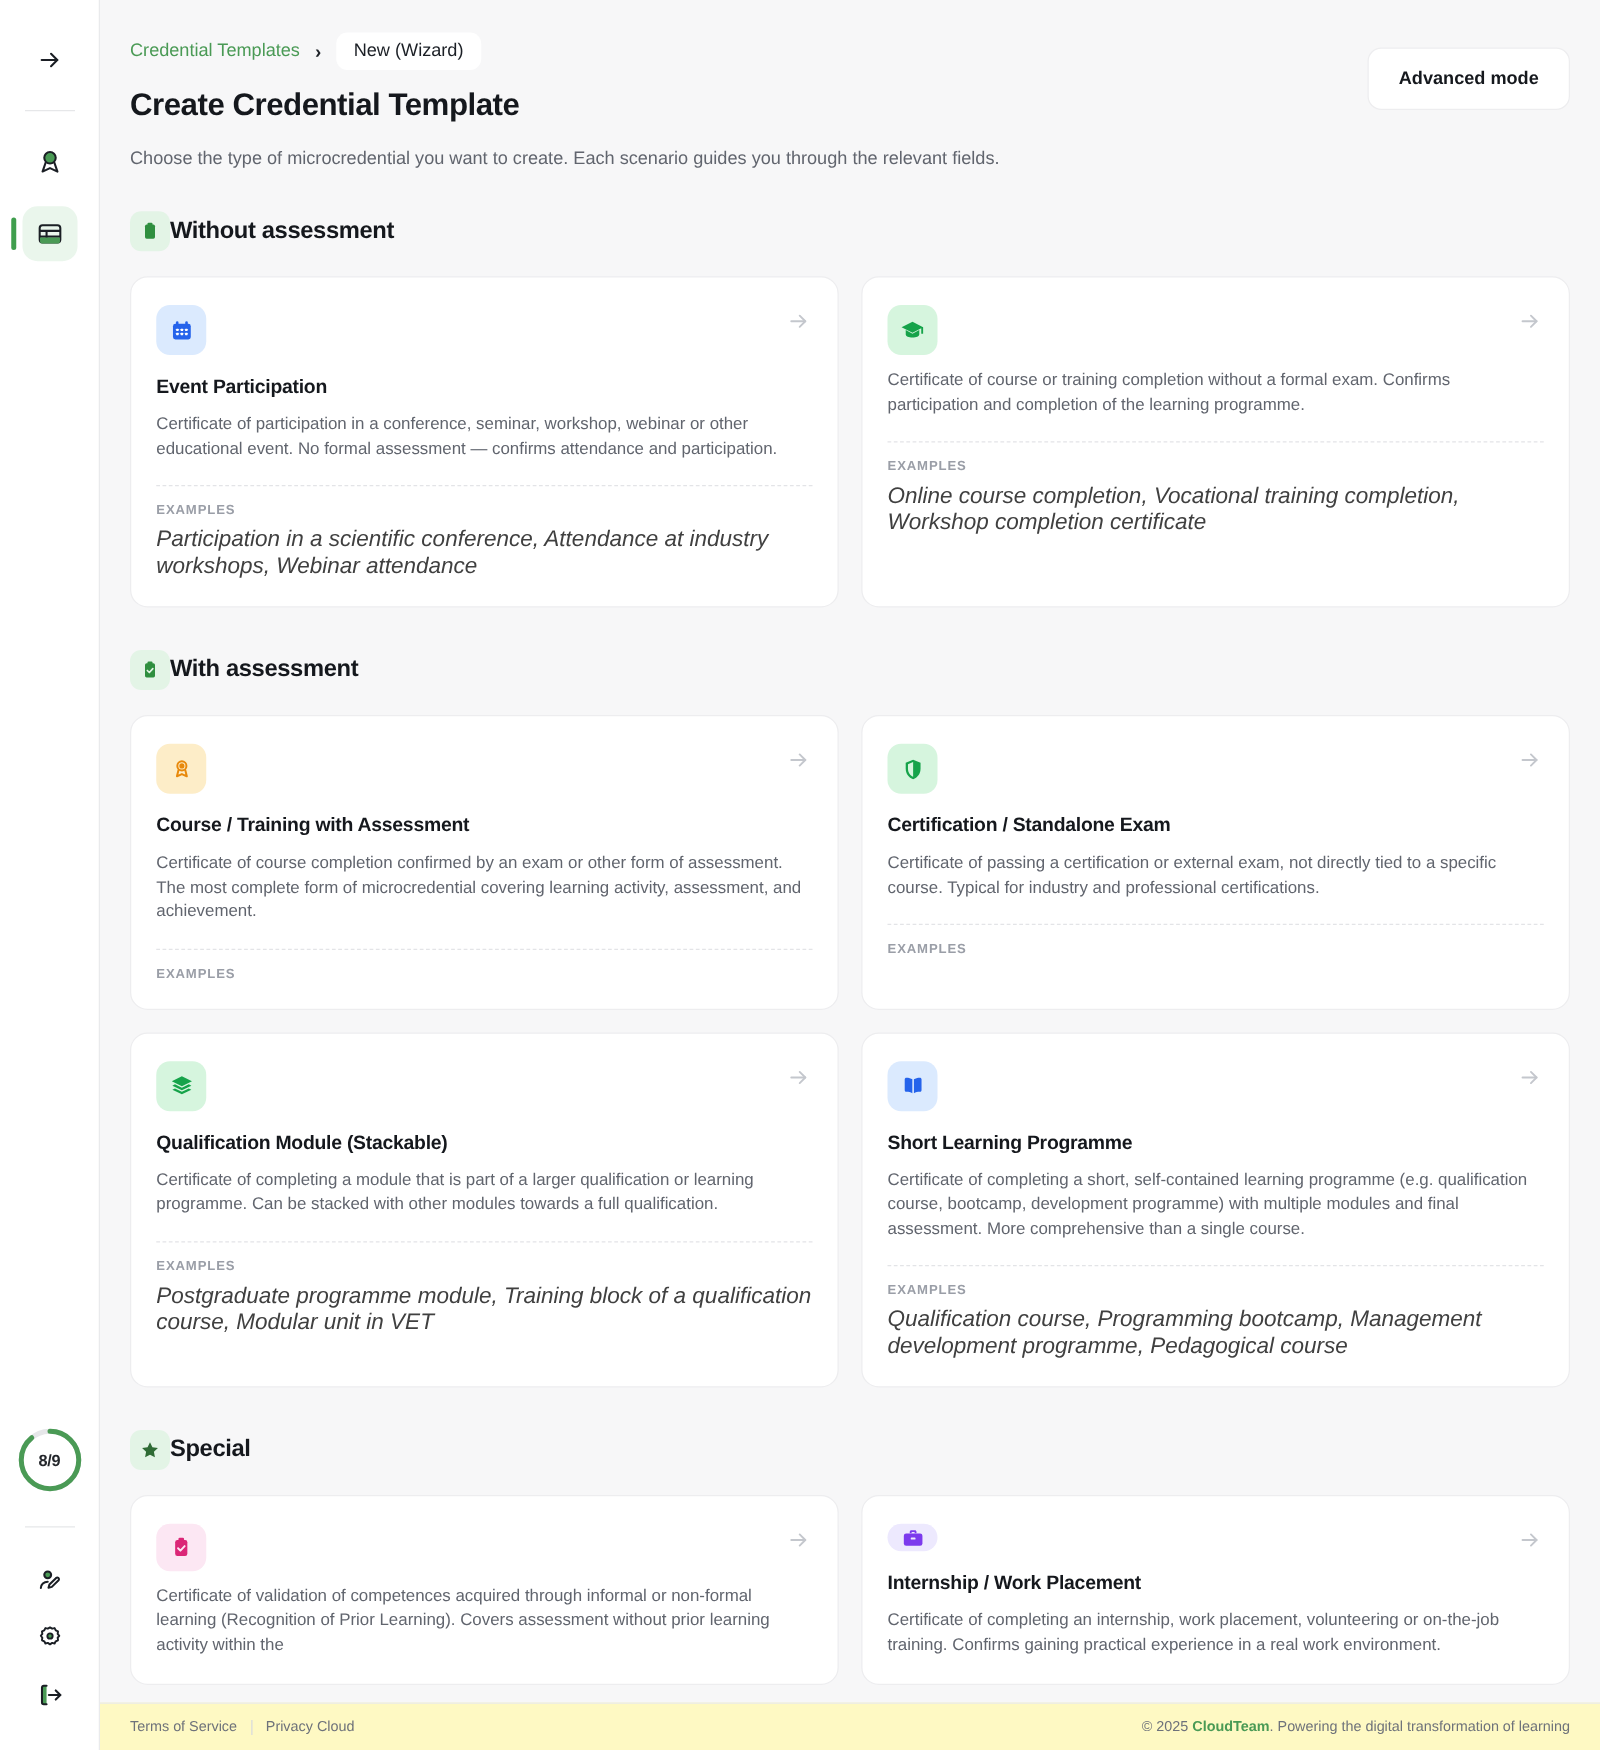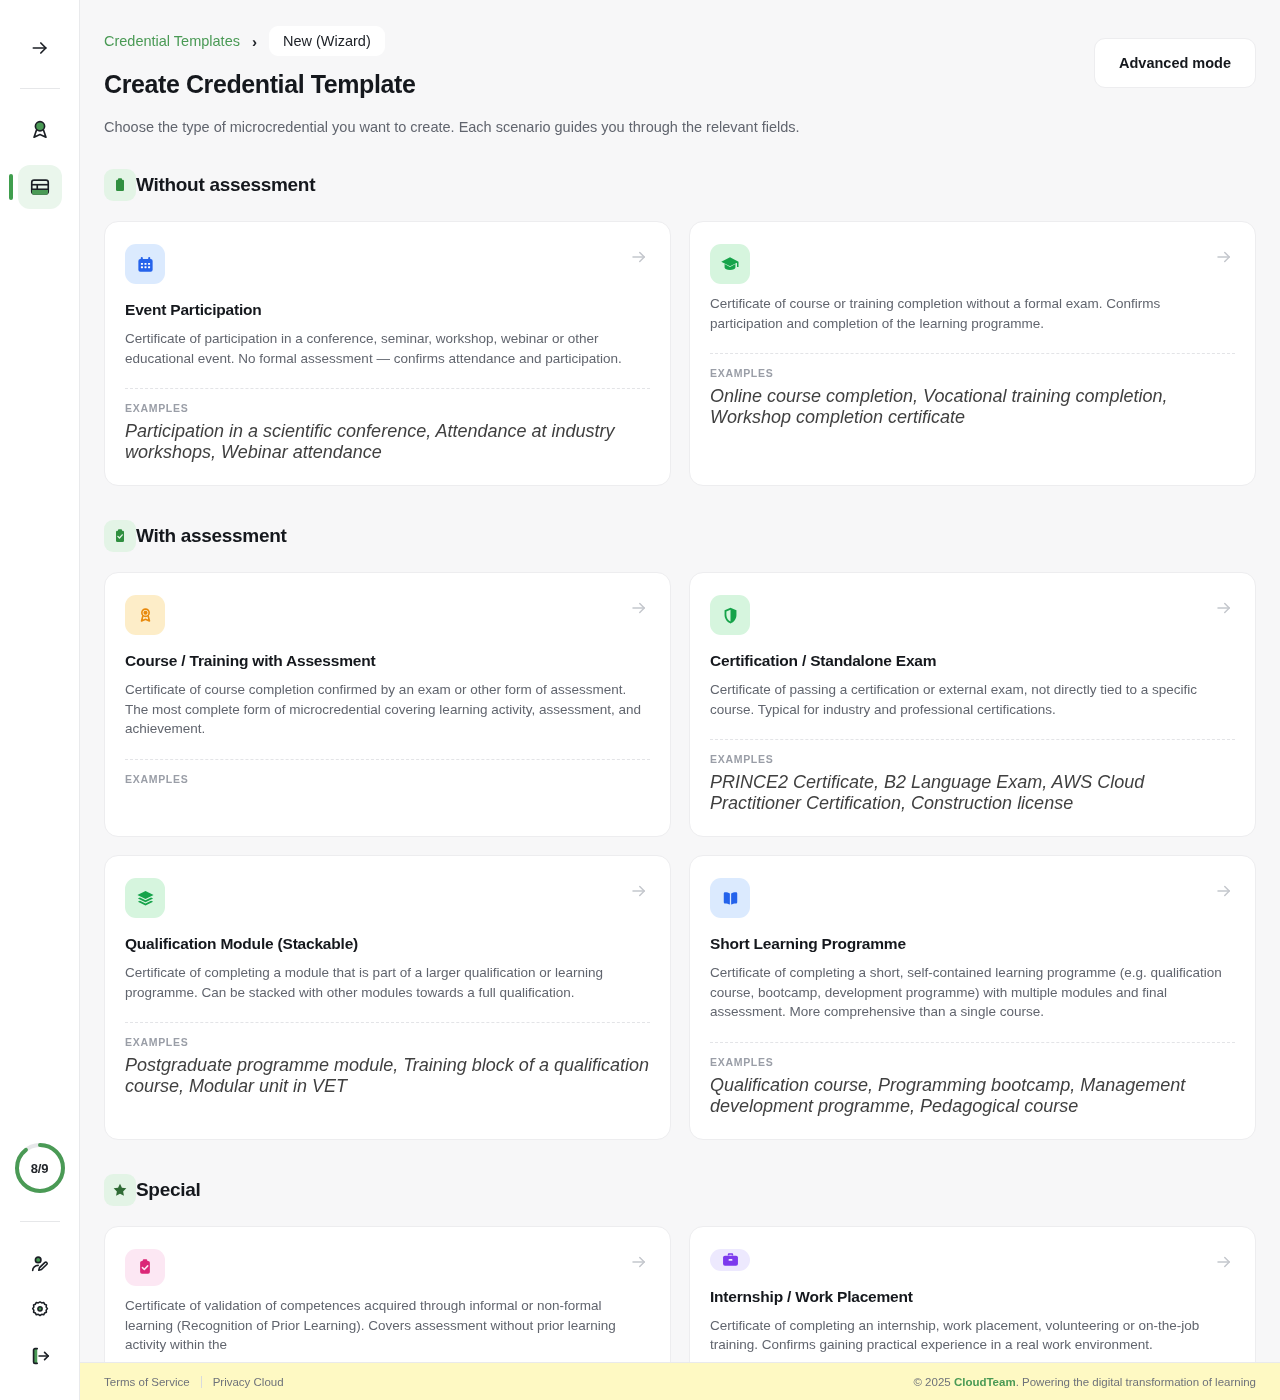--- a/index.html
+++ b/index.html
@@ -309,21 +309,20 @@
             <div class="card-icon" style="background:#d6f5de">
               <svg width="19" height="19" viewBox="0 0 24 24" fill="#16a34a">
                 <path d="M12 2.3 4.5 5.4v6c0 5 3.2 9.2 7.5 10.6 4.3-1.4 7.5-5.6 7.5-10.6v-6z"></path>
                 <path d="M12 4.6v14.9c-3-1.3-5.2-4.5-5.2-8.2V6.8z" fill="#d6f5de"></path>
               </svg>
             </div>
             <div class="card-title">Certification / Standalone Exam</div>
             <div class="card-desc">Certificate of passing a certification or external exam, not directly tied to a specific course. Typical for industry and professional certifications.</div>
             <div class="examples-block card-sep">
               <div class="ex-label">EXAMPLES</div>
-              <div class="ex-text">PRINCE2 Certificate, B2 Language Exam, AWS Cloud Practitioner Certification, Construction license</div>
             </div>
           </div>
 
           <div class="card">
             <svg class="card-arrow" width="18" height="18" viewBox="0 0 24 24" fill="none" stroke="currentColor" stroke-width="2" stroke-linecap="round" stroke-linejoin="round">
               <line x1="4" y1="12" x2="19" y2="12"></line>
                 <polyline points="13 6 19 12 13 18"></polyline>
             </svg>
             <div class="card-icon" style="background:#d6f5de">
               <svg width="19" height="19" viewBox="0 0 24 24" fill="#16a34a">

